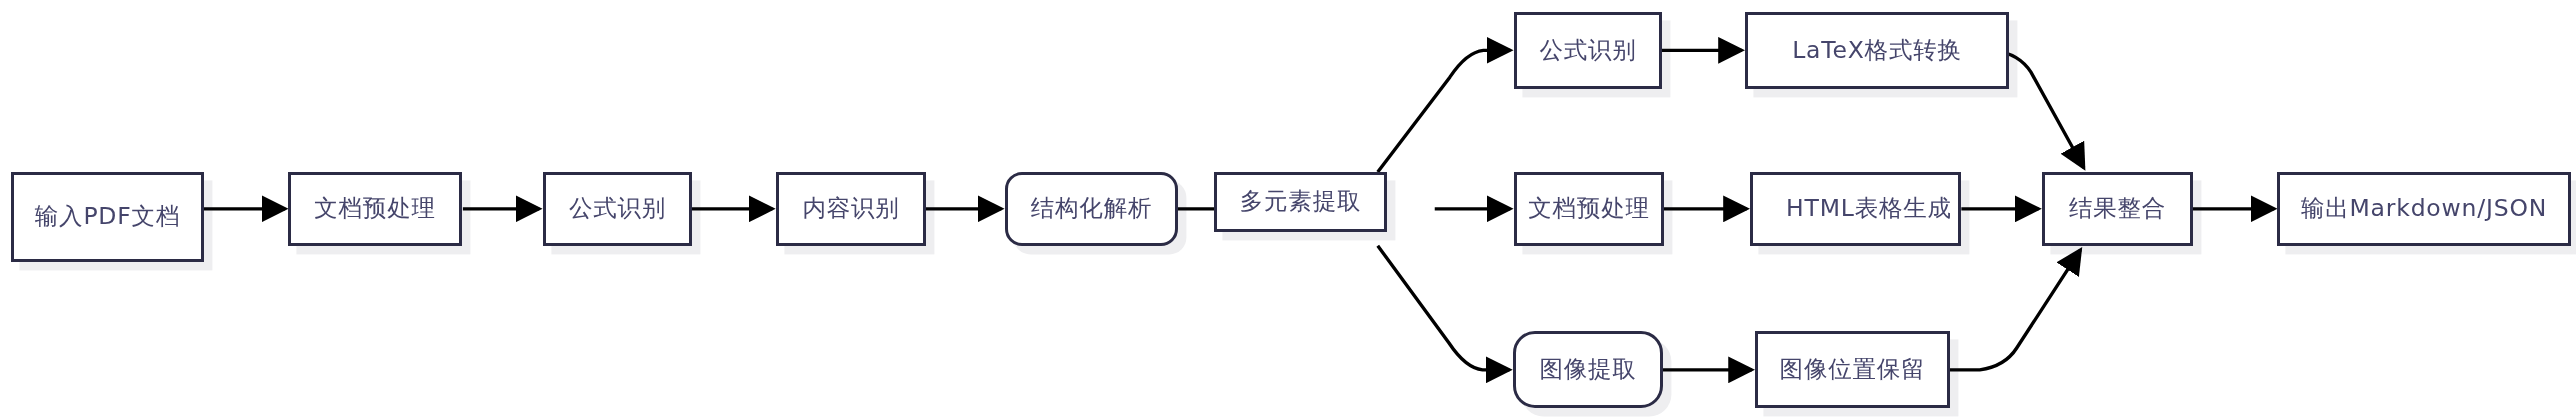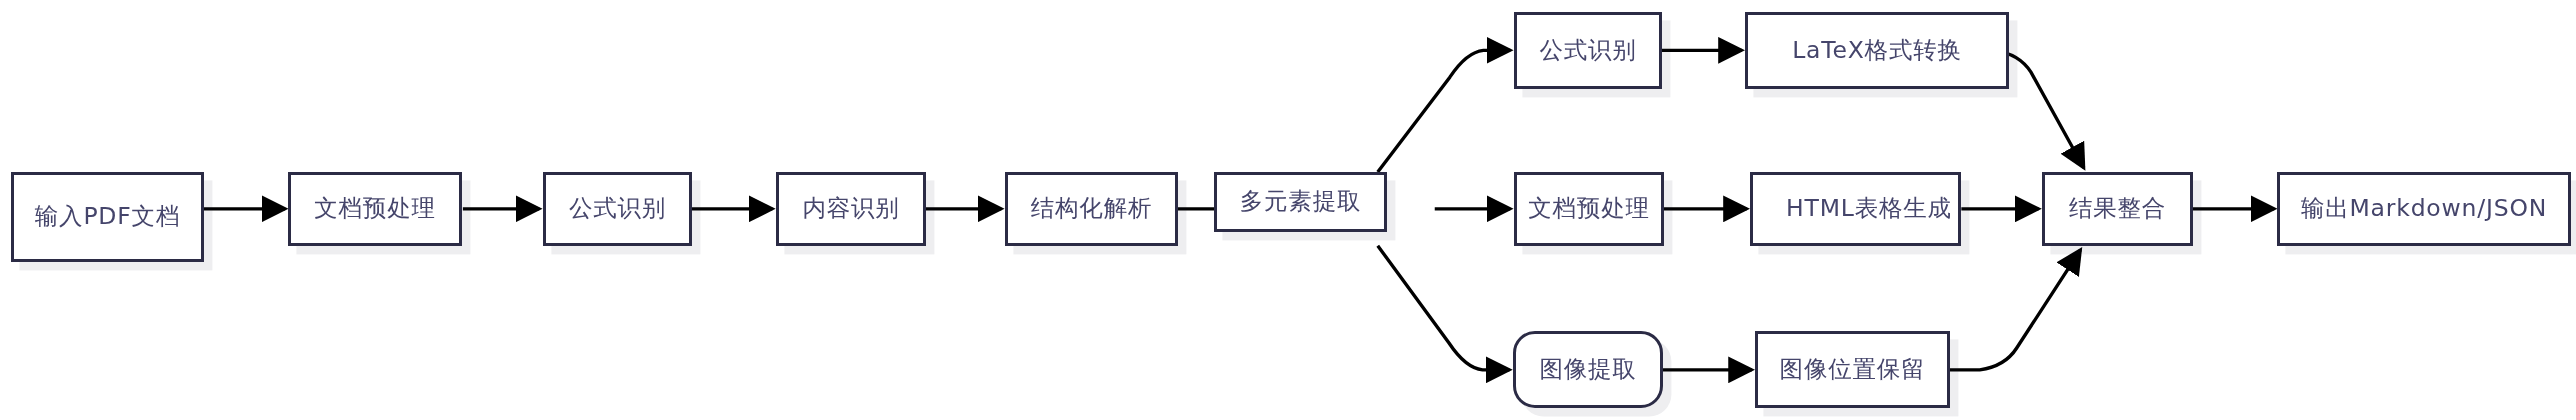--- a/index.html
+++ b/index.html
@@ -68,21 +68,21 @@
       </div>
       <div class="node" style="left: 288px; top: 172px; width: 174px; height: 74px;">
         <span>文档预处理</span>
       </div>
       <div class="node" style="left: 543px; top: 172px; width: 149px; height: 74px;">
         <span>公式识别</span>
       </div>
       <div class="node" style="left: 776px; top: 172px; width: 150px; height: 74px;">
         <span>内容识别</span>
       </div>
-      <div class="node" style="left: 1005px; top: 172px; width: 173px; height: 74px;">
+      <div class="node" style="left: 1005px; top: 172px; width: 173px; height: 74px; border-radius: 17px;">
         <span>结构化解析</span>
       </div>
       <div class="node" style="left: 1214px; top: 172px; width: 173px; height: 60px;">
         <span>多元素提取</span>
       </div>
       <div class="node" style="left: 1514px; top: 11.7px; width: 148px; height: 77px; text-align: right;">
         <span>公式识别</span>
       </div>
       <div class="node" style="left: 1745px; top: 11.7px; width: 264px; height: 77px;">
         <span>LaTeX格式转换</span>

